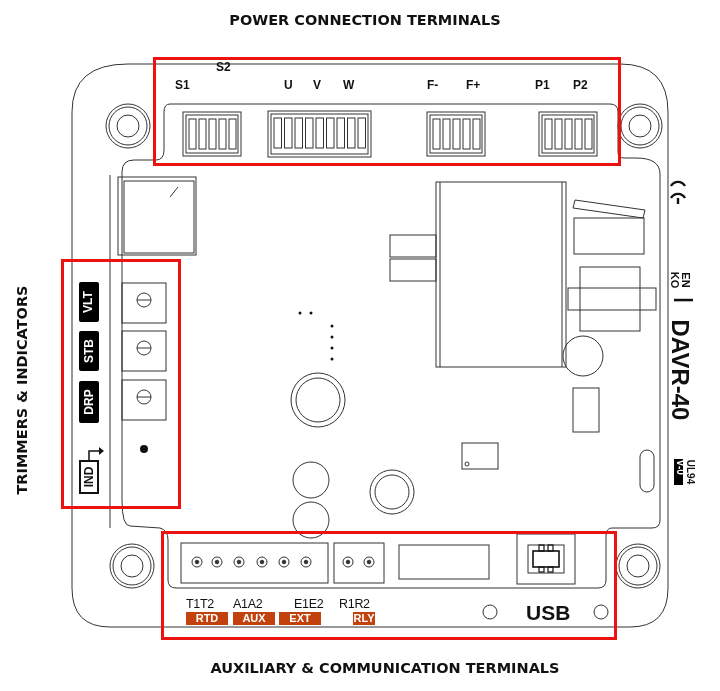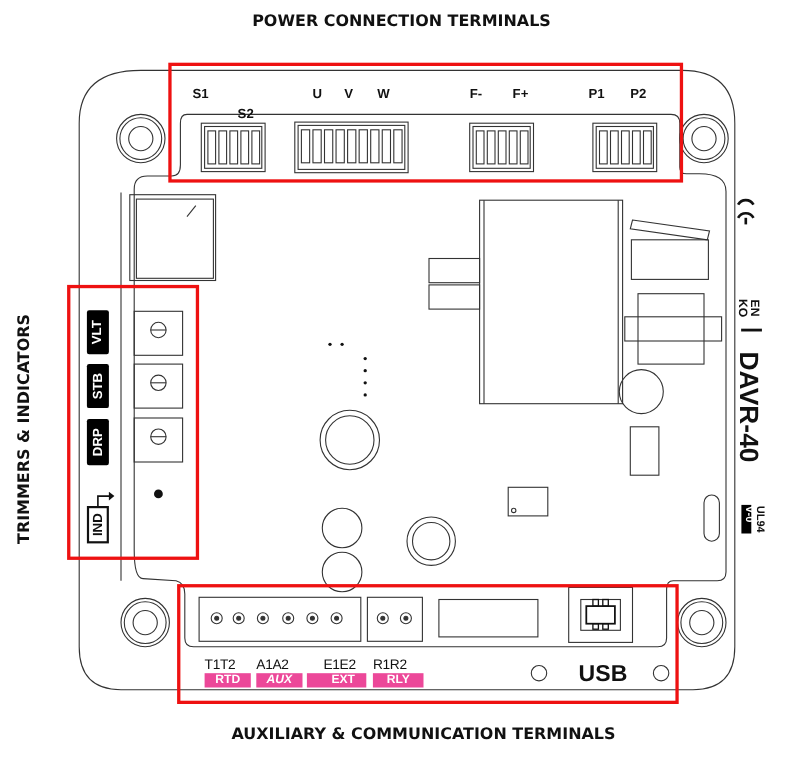--- a/index.html
+++ b/index.html
@@ -3,21 +3,21 @@
 <meta charset="utf-8">
 <style>
   html, body { margin:0; padding:0; background:#ffffff; }
   body { width:720px; height:691px; position:relative; overflow:hidden; font-family:"Liberation Sans", sans-serif; }
   .title { position:absolute; font-family:"DejaVu Sans", sans-serif; font-weight:bold; font-size:14.5px; color:#111; letter-spacing:0px; white-space:nowrap; }
   #top-title { left:0; width:730px; top:12px; text-align:center; }
   #bottom-title { left:0; width:770px; top:660px; text-align:center; }
   #side-title { left:22px; top:390px; transform-origin:center; transform:translate(-50%, -50%) rotate(-90deg); position:absolute; }
   svg#board { position:absolute; left:0; top:0; }
   .term-lbl { position:absolute; font-weight:bold; font-size:12px; color:#111; font-family:"Liberation Sans", sans-serif; }
-  .badge { position:absolute; background:#ec4899; color:#fff; font-weight:bold; font-size:11px; text-align:center; font-family:"Liberation Sans", sans-serif; line-height:13px; height:13px; }
+  .badge { position:absolute; background:#c2410c; color:#fff; font-weight:bold; font-size:11px; text-align:center; font-family:"Liberation Sans", sans-serif; line-height:13px; height:13px; }
   .aux-lbl { position:absolute; font-size:12.5px; font-weight:normal; color:#111; font-family:"Liberation Sans", sans-serif; letter-spacing:-0.3px; }
   .vbadge { position:absolute; background:#000; color:#fff; font-weight:bold; font-size:12px; width:20px; text-align:center; font-family:"Liberation Sans", sans-serif; border-radius:2px; }
   .vbadge span { display:block; transform:rotate(-90deg); white-space:nowrap; position:absolute; left:50%; top:50%; transform-origin:center; }
   .red-box { position:absolute; border:3px solid #ee1111; box-sizing:border-box; }
   .model { position:absolute; font-weight:bold; color:#111; white-space:nowrap; font-family:"Liberation Sans", sans-serif; }
 </style>
 </head>
 <body>
 
 <div id="top-title" class="title">POWER CONNECTION TERMINALS</div>
@@ -177,21 +177,21 @@
     </g>
 
   <g stroke="#111" stroke-width="2.4" fill="none">
     <path d="M685,186 A8,8 0 0 0 671,186"></path>
     <path d="M685,198 A8,8 0 0 0 671,198"></path>
     <line x1="678" y1="198" x2="678" y2="204"></line>
   </g>
 </svg>
 
 <div class="term-lbl" style="left:175px;top:78px;">S1</div>
-<div class="term-lbl" style="left:216px;top:96px;">S2</div>
+<div class="term-lbl" style="left:216px;top:60px;">S2</div>
 <div class="term-lbl" style="left:284px;top:78px;">U</div>
 <div class="term-lbl" style="left:313px;top:78px;">V</div>
 <div class="term-lbl" style="left:343px;top:78px;">W</div>
 <div class="term-lbl" style="left:427px;top:78px;">F-</div>
 <div class="term-lbl" style="left:466px;top:78px;">F+</div>
 <div class="term-lbl" style="left:535px;top:78px;">P1</div>
 <div class="term-lbl" style="left:573px;top:78px;text-align:center;">P2</div>
 
 <div class="vbadge" style="left:79px;top:282px;height:40px;">
     <span style="margin-left:-12px;margin-top:-7px;">VLT</span>
@@ -207,25 +207,25 @@
   <span style="position:absolute;left:50%;top:50%;transform:translate(-50%,-50%) rotate(-90deg);font-weight:bold;font-size:12px;color:#111;white-space:nowrap;">IND</span>
 </div>
 <svg style="position:absolute;left:88px;top:446px;" width="20" height="16">
   <path d="M1,15 L1,5 L12,5" fill="none" stroke="#111" stroke-width="1.5"></path>
   <path d="M11,1 L16,5 L11,9 Z" fill="#111"></path>
 </svg>
 
 <div class="aux-lbl" style="left:186px;top:597px;">T1T2</div>
 <div class="badge" style="left:186px;top:612px;width:42px;">RTD</div>
 <div class="aux-lbl" style="left:233px;top:597px;">A1A2</div>
-<div class="badge" style="left:233px;top:612px;width:42px;font-style:italic;">AUX</div>
+<div class="badge" style="left:233px;top:612px;width:42px;">AUX</div>
 <div class="aux-lbl" style="left:279px;top:597px;padding-left:15px;">E1E2</div>
-<div class="badge" style="left:279px;top:612px;width:42px;padding-left:12px;">EXT</div>
+<div class="badge" style="left:279px;top:612px;width:42px;">EXT</div>
 <div class="aux-lbl" style="left:339px;top:597px;">R1R2</div>
-<div class="badge" style="left:339px;top:612px;width:46px;">RLY</div>
+<div class="badge" style="left:353px;top:612px;width:22px;">RLY</div>
 
 <div class="term-lbl" style="left:526px;top:601px;font-size:21px;">USB</div>
 
 <svg style="position:absolute;left:527px;top:543px;" width="40" height="32">
   <rect x="6" y="8" width="26" height="16" fill="none" stroke="#111" stroke-width="1.6"></rect>
   <rect x="12" y="2" width="5" height="6" fill="none" stroke="#111" stroke-width="1.2"></rect>
   <rect x="21" y="2" width="5" height="6" fill="none" stroke="#111" stroke-width="1.2"></rect>
   <rect x="12" y="24" width="5" height="5" fill="none" stroke="#111" stroke-width="1.2"></rect>
   <rect x="21" y="24" width="5" height="5" fill="none" stroke="#111" stroke-width="1.2"></rect>
 </svg>

